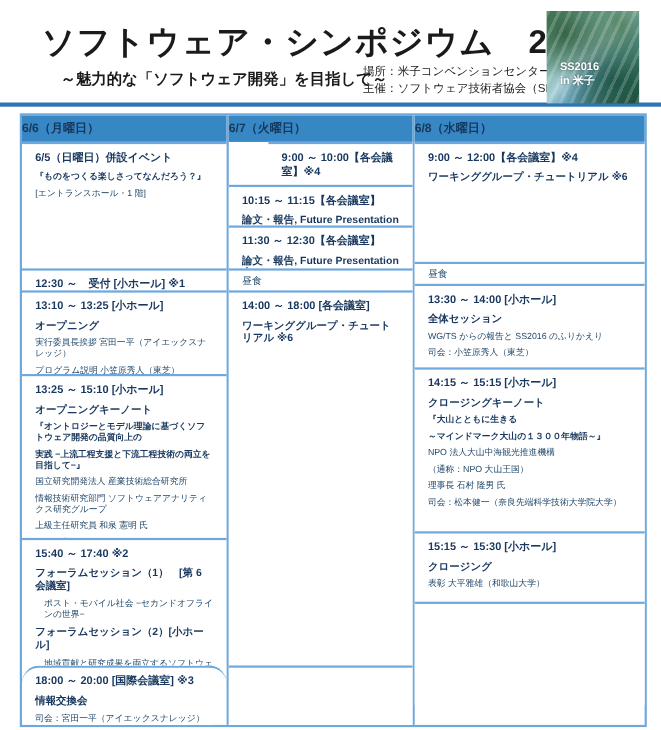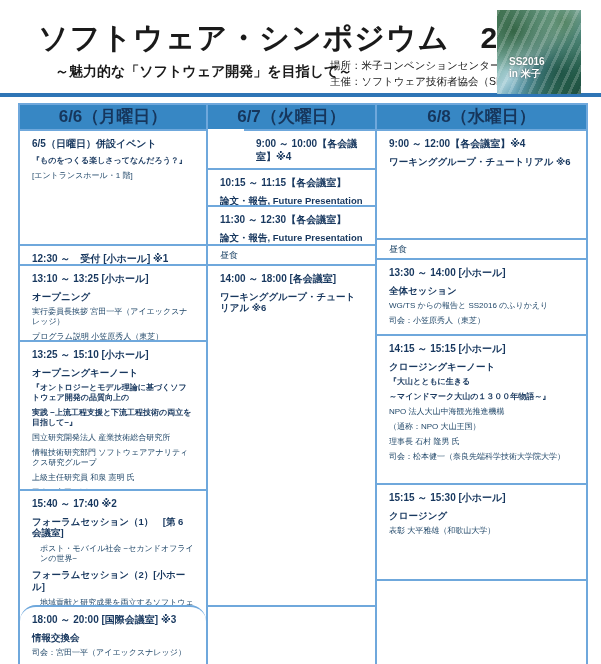--- a/index.html
+++ b/index.html
@@ -50,23 +50,23 @@
   }
   .accent-bar{height:4px;background:var(--accent);}
   .schedule{
     display:flex;margin:6px 13px 0 18px;width:570px;
     border:2px solid var(--border);
   }
   .col{flex:0 0 186px;display:flex;flex-direction:column;}
   .col:nth-child(2){flex:0 0 171px;border-left:2px solid var(--border);border-right:2px solid var(--border);}
   .col:nth-child(3){flex:1 1 auto;}
   .day-header{
-    height:24px;line-height:24px;text-align:center;
+    height:24px;line-height:24px;
     background:var(--band);color:#16365C;
-    font-size:17px;font-weight:bold;flex:0 0 24px;
+    font-size:11px;font-weight:bold;flex:0 0 24px;
   }
   .cell{
     border-top:2px solid var(--border);
     padding:2px 12px;overflow:hidden;background:#fff;
   }
   .ln{margin:5px 0;line-height:1.25;}
   .ln.time{font-size:10px;font-weight:bold;color:var(--navy);}
   .ln.title{font-size:9.5px;font-weight:bold;color:var(--navy);}
   .ln.quote{font-size:8px;font-weight:bold;color:var(--navy);}
   .ln.text{font-size:8px;color:var(--text);}
@@ -174,20 +174,20 @@
       <div class="cell" style="height: 149px;">
         <div class="ln time">14:15 ～ 15:15 [小ホール]</div>
         <div class="ln title">クロージングキーノート</div>
         <div class="ln quote">『大山とともに生きる</div>
         <div class="ln quote">～マインドマーク大山の１３００年物語～』</div>
         <div class="ln text">NPO 法人大山中海観光推進機構</div>
         <div class="ln text">（通称：NPO 大山王国）</div>
         <div class="ln text">理事長 石村 隆男 氏</div>
         <div class="ln text">司会：松本健一（奈良先端科学技術大学院大学）</div>
       </div>
-      <div class="cell" style="height: 96px;">
+      <div class="cell" style="height: 64px;">
         <div class="ln time">15:15 ～ 15:30 [小ホール]</div>
         <div class="ln title">クロージング</div>
         <div class="ln text">表彰 大平雅雄（和歌山大学）</div>
       </div>
       <div class="cell" style="height: 94px;"></div>
     </div>
   </div>
 
 </body></html>

